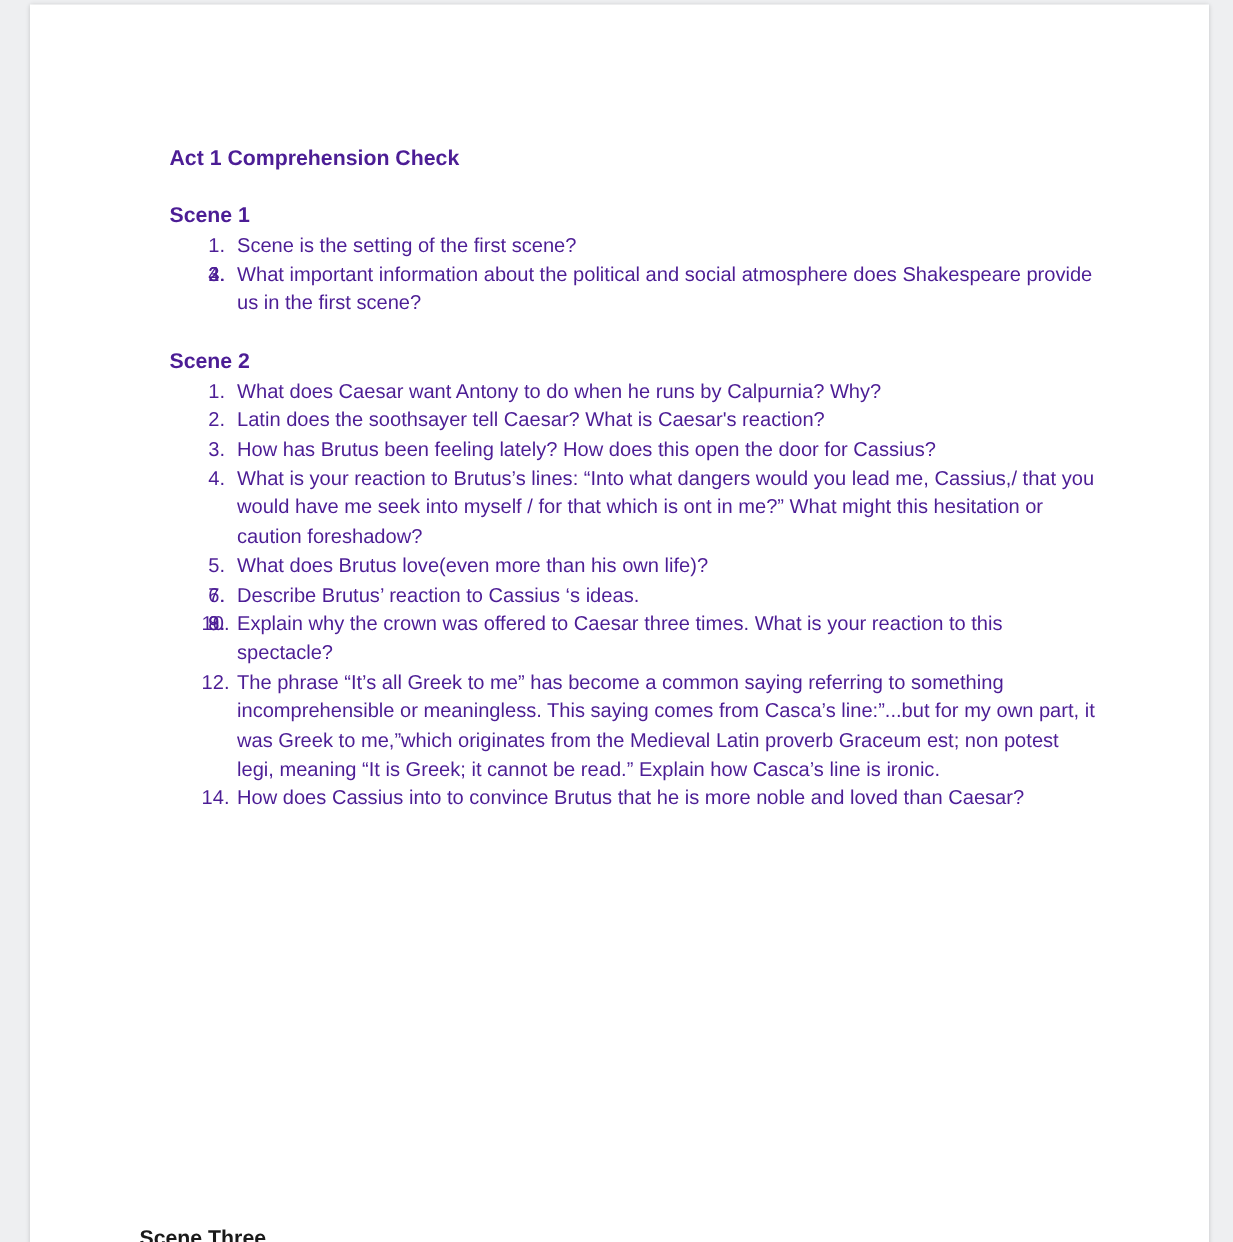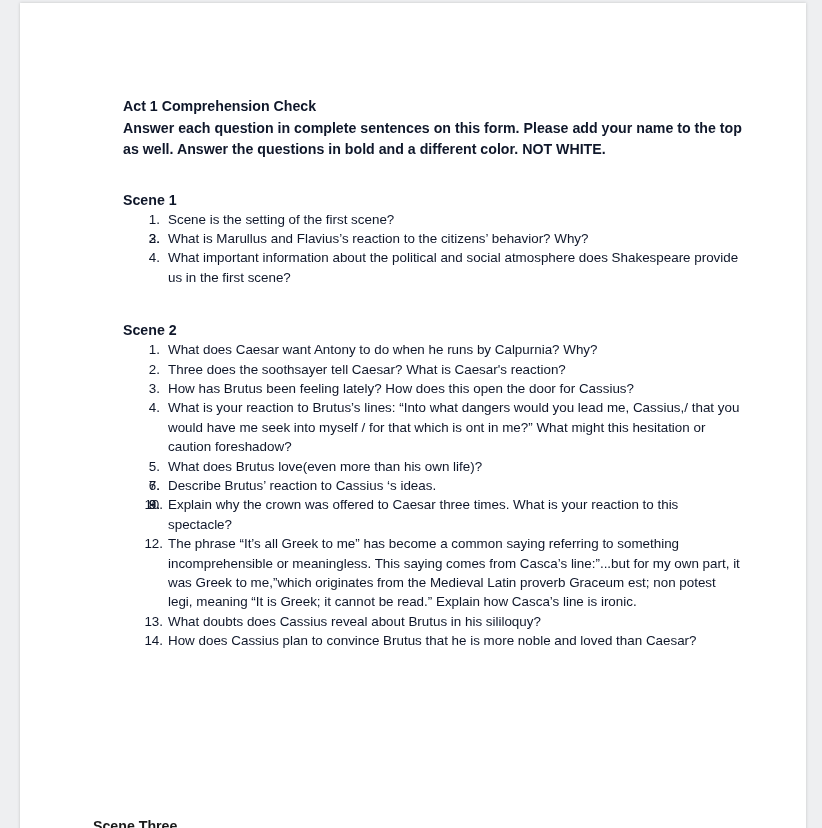--- a/index.html
+++ b/index.html
@@ -8,59 +8,57 @@
     background:#eeeff1;
     font-family:"Liberation Sans", sans-serif;
     position:relative;
   }
   .page {
     position:absolute; left:20px; top:3px; width:786px; height:830px;
     background:#ffffff;
     box-shadow:0 0 3px rgba(0,0,0,0.18);
   }
   .content {
-    position:absolute; left:103px; top:93px; width:620px;
-    color:#0f172a; font-size:13.4px; line-height:19.4px;
+    position:absolute; left:93px; top:93px; width:620px;
+    color:#4c1d95; font-size:13.4px; line-height:19.4px;
   }
   .title, .instr { font-weight:bold; font-size:14.2px; line-height:21.5px; }
-  .scene-heading { font-weight:bold; font-size:14.2px; margin-top:34px; line-height:19px; }
+  .scene-heading { font-weight:bold; font-size:14.2px; margin-top:20px; line-height:19px; }
   ol { margin:0; padding:0; list-style:none; }
   li { position:relative; padding-left:45px; }
   li .num { position:absolute; left:0; width:37px; text-align:right; }
   li.two .num { width:40px; }
   li.two { padding-left:45px; }
   .cut { position:absolute; left:93px; top:818px; font-weight:bold; font-size:14.2px; color:#1a1a1a; }
 </style>
 </head>
 <body>
 
 <div class="page">
   <div class="content">
     <div class="title">Act 1 Comprehension Check</div>
-    <div class="instr">Answer each question in complete sentences on this form. Please add your name to the top as well. Answer the questions in bold and a different color. NOT WHITE.</div>
     <div id="scenes">
-        <div class="scene-heading" style="margin-top: 30px;">Scene 1</div>
+        <div class="scene-heading" style="margin-top: 17px;">Scene 1</div>
         <ol>
           <li><span class="num">1.</span><span>Scene is the setting of the first scene?</span></li>
           <li><span class="num">2.</span></li>
-          <li><span class="num">3.</span><span>What is Marullus and Flavius’s reaction to the citizens’ behavior? Why?</span></li>
+          <li><span class="num">3.</span></li>
           <li><span class="num">4.</span><span>What important information about the political and social atmosphere does Shakespeare provide us in the first scene?</span></li>
         </ol>
         <div class="scene-heading">Scene 2</div>
         <ol>
           <li><span class="num">1.</span><span>What does Caesar want Antony to do when he runs by Calpurnia? Why?</span></li>
-          <li><span class="num">2.</span><span>Three does the soothsayer tell Caesar? What is Caesar's reaction?</span></li>
+          <li><span class="num">2.</span><span>Latin does the soothsayer tell Caesar? What is Caesar's reaction?</span></li>
           <li><span class="num">3.</span><span>How has Brutus been feeling lately? How does this open the door for Cassius?</span></li>
           <li><span class="num">4.</span><span>What is your reaction to Brutus’s lines: “Into what dangers would you lead me, Cassius,/ that you would have me seek into myself / for that which is ont in me?” What might this hesitation or caution foreshadow?</span></li>
           <li><span class="num">5.</span><span>What does Brutus love(even more than his own life)?</span></li>
           <li><span class="num">6.</span></li>
           <li><span class="num">7.</span><span>Describe Brutus’ reaction to Cassius ‘s ideas.</span></li>
           <li><span class="num">8.</span></li>
           <li><span class="num">9.</span></li>
           <li class="two"><span class="num">10.</span><span>Explain why the crown was offered to Caesar three times. What is your reaction to this spectacle?</span></li>
           <li class="two"><span class="num">12.</span><span>The phrase “It’s all Greek to me” has become a common saying referring to something incomprehensible or meaningless. This saying comes from Casca’s line:”...but for my own part, it was Greek to me,”which originates from the Medieval Latin proverb Graceum est; non potest legi, meaning “It is Greek; it cannot be read.” Explain how Casca’s line is ironic.</span></li>
-          <li class="two"><span class="num">13.</span><span>What doubts does Cassius reveal about Brutus in his sililoquy?</span></li>
-          <li class="two"><span class="num">14.</span><span>How does Cassius plan to convince Brutus that he is more noble and loved than Caesar?</span></li>
+          <li class="two"><span class="num">14.</span><span>How does Cassius into to convince Brutus that he is more noble and loved than Caesar?</span></li>
         </ol>
       </div>
   </div>
 </div>
 <div class="cut">Scene Three</div>
 
 </body></html>

